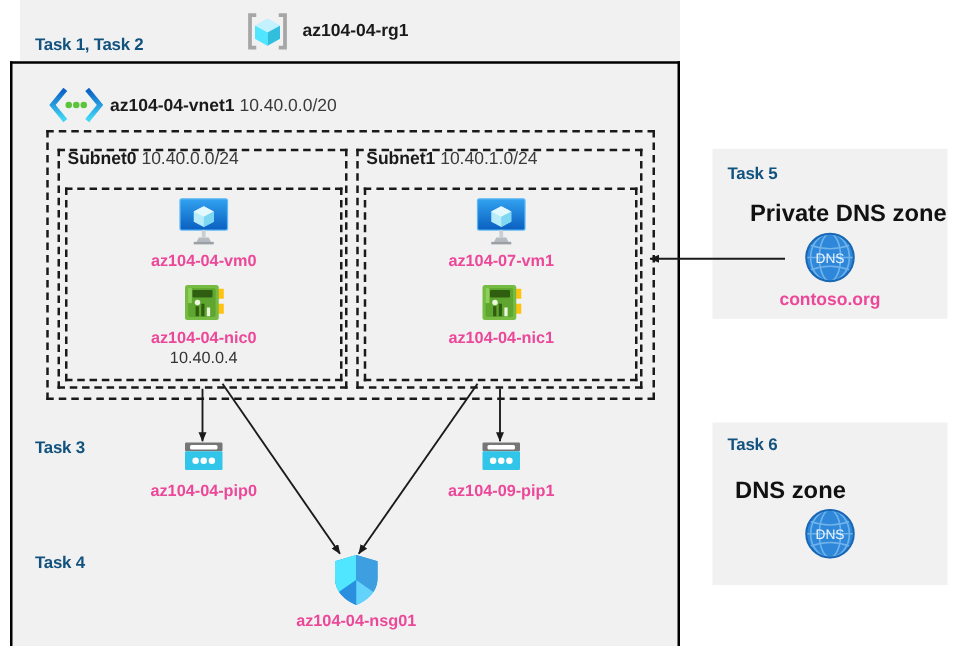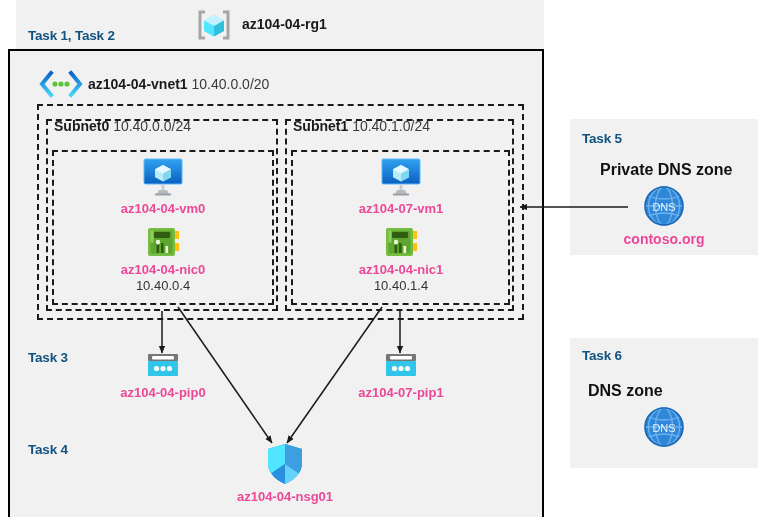--- a/index.html
+++ b/index.html
@@ -22,21 +22,21 @@
   .hdr-text .cidr{font-weight:normal;color:#3a3a3a;}
 
   .node{position:absolute;text-align:center;width:130px;}
   .node .nlabel{font-size:13px;font-weight:bold;color:#ec4899;line-height:1.25;white-space:nowrap;}
   .node .nsub{font-size:13px;font-weight:normal;color:#333;line-height:1.25;}
 
   .ico{display:block;margin:0 auto;}
 
   svg.wires{position:absolute;left:0;top:0;width:776px;height:517px;pointer-events:none;}
 
-  .dnszone-title{position:absolute;font-size:16px;font-weight:bold;color:#111;white-space:nowrap;}
+  .dnszone-title{position:absolute;font-size:19px;font-weight:bold;color:#111;white-space:nowrap;}
 </style>
 </head>
 <body>
 
 <div class="panel" style="left:16px;top:0px;width:528px;height:49px;"></div>
 
 <div class="task-label" style="left:28px;top:28px;">Task 1, Task 2</div>
 
 <span class="ico" style="position:absolute;left:196px;top:7px;width:36px;height:36px;">
   <svg width="36" height="36" viewBox="0 0 36 36">
@@ -157,21 +157,20 @@
       <rect x="5.5" y="5.5" width="22" height="23" rx="1.5" fill="#5ea62f"></rect>
       <rect x="9" y="7" width="16" height="6" rx="1" fill="#2f5e10"></rect>
       <circle cx="13" cy="17" r="2.2" fill="#eaf7dc"></circle>
       <rect x="11.5" y="20" width="2.6" height="8" fill="#2f5e10"></rect>
       <rect x="16" y="18" width="2.6" height="10" fill="#2f5e10"></rect>
       <rect x="20.5" y="21" width="2.6" height="7" fill="#eaf7dc"></rect>
       <rect x="5.5" y="5.5" width="3" height="12" fill="#8fd05c"></rect>
     </svg>
   </span>
   <div class="nlabel" style="margin-top:3px;">az104-04-nic1</div>
-  <div class="nsub">10.40.1.4</div>
 </div>
 
 <div class="panel" style="left:18px;top:340px;width:516px;height:78px;"></div>
 <div class="task-label" style="left:28px;top:350px;">Task 3</div>
 
 <div class="node" style="left:98px;top:352px;">
   <span class="ico" style="width:40px;height:28px;">
     <svg width="40" height="28" viewBox="0 0 40 28">
       <rect x="5" y="2" width="30" height="7" rx="1" fill="#767676"></rect>
       <rect x="9" y="4" width="22" height="3.5" rx="1.2" fill="#ffffff"></rect>
@@ -188,21 +187,21 @@
   <span class="ico" style="width:40px;height:28px;">
     <svg width="40" height="28" viewBox="0 0 40 28">
       <rect x="5" y="2" width="30" height="7" rx="1" fill="#767676"></rect>
       <rect x="9" y="4" width="22" height="3.5" rx="1.2" fill="#ffffff"></rect>
       <rect x="5" y="9" width="30" height="15" rx="1" fill="#32c5ea"></rect>
       <circle cx="13.5" cy="16.5" r="2.6" fill="#ffffff"></circle>
       <circle cx="20" cy="16.5" r="2.6" fill="#ffffff"></circle>
       <circle cx="26.5" cy="16.5" r="2.6" fill="#ffffff"></circle>
     </svg>
   </span>
-  <div class="nlabel" style="margin-top:5px;">az104-07-pip1</div>
+  <div class="nlabel" style="margin-top:5px;">az104-09-pip1</div>
 </div>
 
 <div class="panel" style="left:18px;top:432px;width:516px;height:82px;"></div>
 <div class="task-label" style="left:28px;top:442px;">Task 4</div>
 
 <div class="node" style="left:220px;top:443px;">
   <span class="ico" style="width:38px;height:42px;">
     <svg width="38" height="42" viewBox="0 0 38 42">
       <path d="M19 1 L36 6 L36 20 C36 30 28 37 19 41 C10 37 2 30 2 20 L2 6 Z" fill="#1b8fd6"></path>
       <path d="M19 1 L2 6 L2 20 C2 24 3.3 27.5 5.2 30.5 L19 21 Z" fill="#50e6ff"></path>

